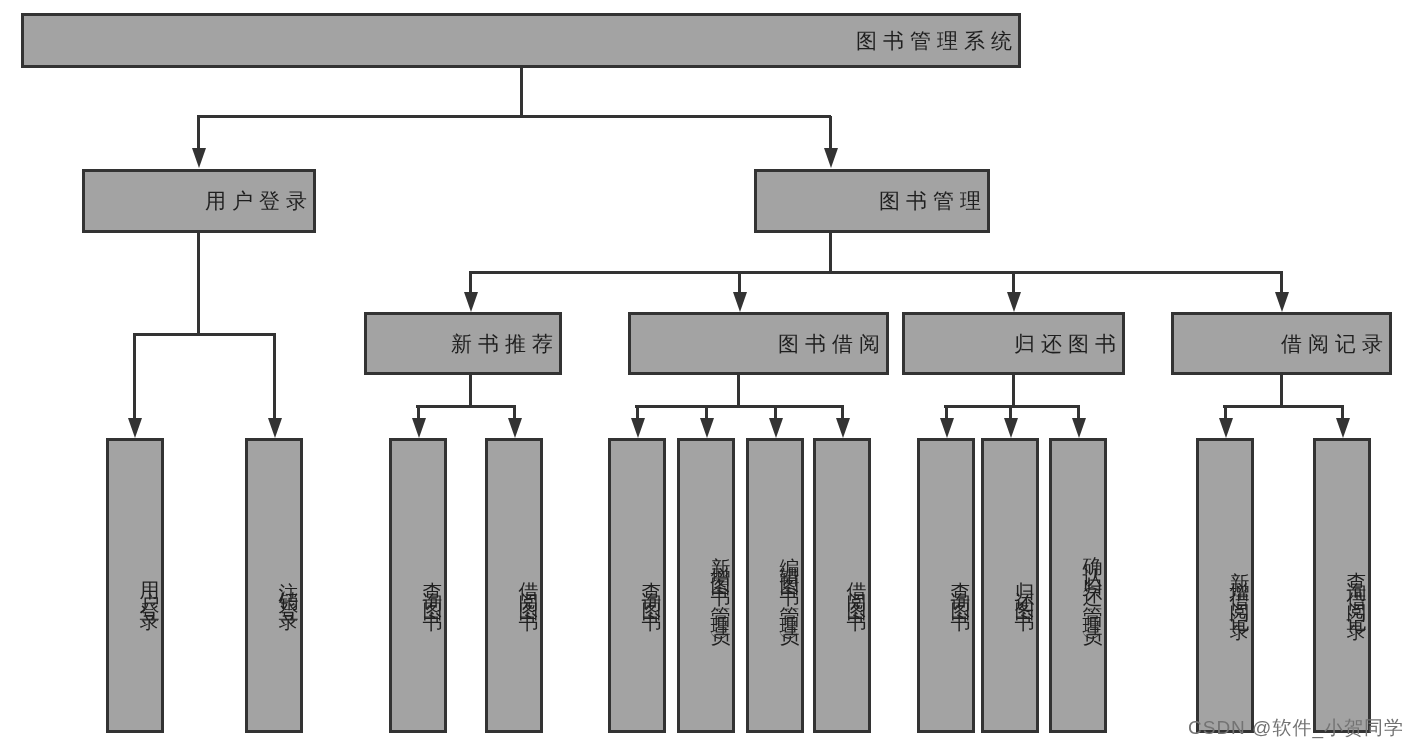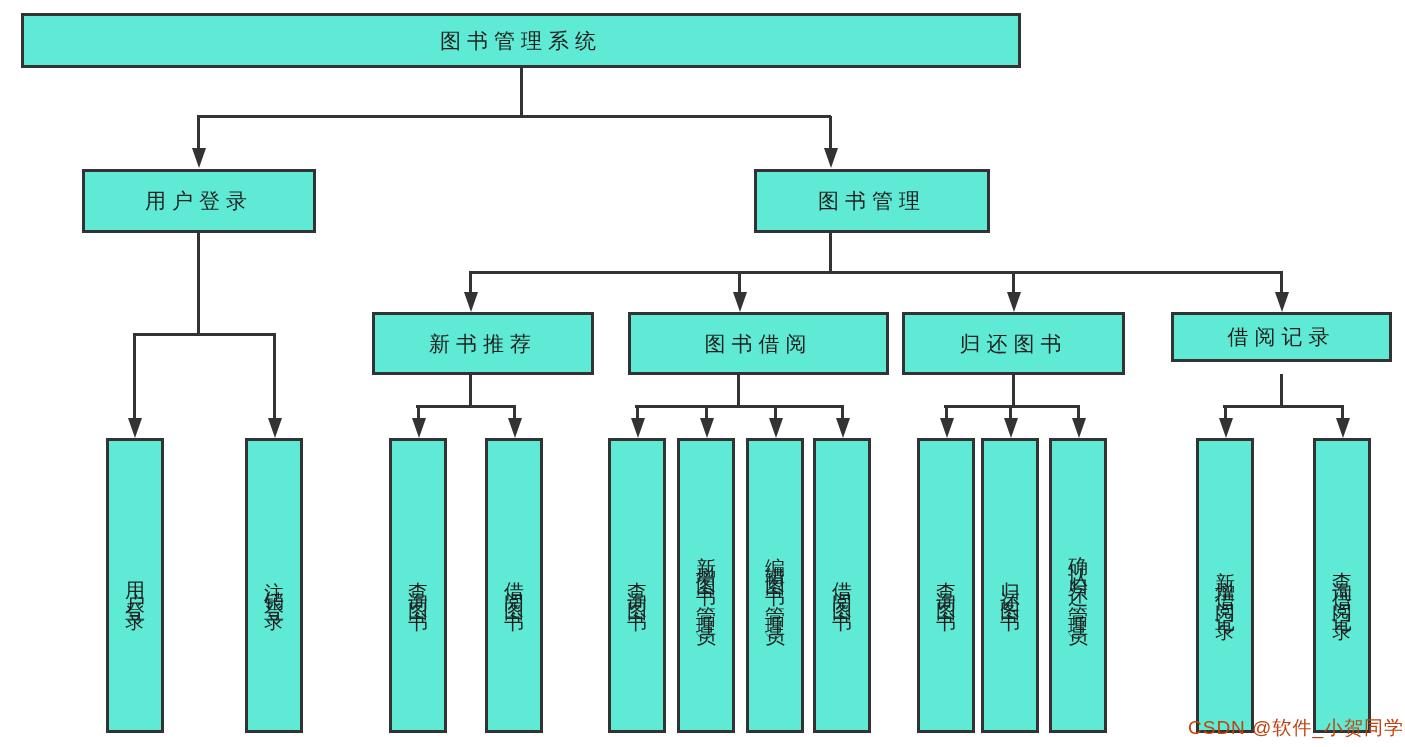--- a/index.html
+++ b/index.html
@@ -1,40 +1,40 @@
 <!DOCTYPE html>
 <html><head>
 <meta charset="utf-8">
 <style>
   html,body{margin:0;padding:0;background:#ffffff;}
   #stage{
     position:relative;width:1405px;height:747px;background:#ffffff;overflow:hidden;
     font-family:"Liberation Sans","DejaVu Sans",sans-serif;color:#1f1f1f;
   }
   .box{
-    position:absolute;box-sizing:border-box;border:3px solid #333333;background:#5eead4;
-    display:flex;align-items:center;justify-content:center;
+    position:absolute;box-sizing:border-box;border:3px solid #333333;background:#a3a3a3;
+    display:flex;align-items:center;justify-content:flex-end;
   }
   .hlabel{font-size:21px;letter-spacing:6px;white-space:nowrap;color:#1f1f1f;}
   .vtext{
     writing-mode:vertical-rl;text-orientation:mixed;
     font-size:20px;letter-spacing:10px;line-height:1.15;white-space:nowrap;color:#1f1f1f;
   }
   .vline,.hline{position:absolute;background:#333333;}
   .vline{width:3px;}
   .hline{height:3px;}
   .arrow{position:absolute;width:3px;background:#333333;}
   .arrow::after{
     content:'';position:absolute;top:100%;left:50%;transform:translateX(-50%);
     width:0;height:0;border-left:7px solid transparent;border-right:7px solid transparent;
     border-top:20px solid #333333;
   }
   .watermark{
     position:absolute;left:1188px;top:715px;z-index:10;
-    font-size:19px;letter-spacing:1px;color:#c2410c;white-space:nowrap;
+    font-size:19px;letter-spacing:1px;color:#737373;white-space:nowrap;
   }
 </style>
 </head>
 <body>
 
 <div id="stage">
 
   <div class="vline" style="left:520px;top:66px;height:51px;"></div>
   <div class="hline" style="left:197px;top:115px;width:634px;"></div>
   <div class="arrow" style="left:197px;top:116px;height:32px;"></div>
@@ -80,33 +80,33 @@
   </div>
 
   <div class="box" style="left:82px;top:169px;width:234px;height:64px;">
     <span class="hlabel">用户登录</span>
   </div>
 
   <div class="box" style="left:712px;top:169px;width:236px;height:64px;margin-left:42px;">
     <span class="hlabel">图书管理</span>
   </div>
 
-  <div class="box" style="left:372px;top:312px;width:222px;height:63px;">
+  <div class="box" style="left:364px;top:312px;width:198px;height:63px;">
     <span class="hlabel">新书推荐</span>
   </div>
 
   <div class="box" style="left:628px;top:312px;width:261px;height:63px;">
     <span class="hlabel">图书借阅</span>
   </div>
 
   <div class="box" style="left:902px;top:312px;width:223px;height:63px;">
     <span class="hlabel">归还图书</span>
   </div>
 
-  <div class="box" style="left:1171px;top:312px;width:221px;height:50px;">
+  <div class="box" style="left:1171px;top:312px;width:221px;height:63px;">
     <span class="hlabel">借阅记录</span>
   </div>
 
   <div class="box" style="left:106px;top:438px;width:58px;height:295px;">
     <span class="vtext">用户登录</span>
   </div>
 
   <div class="box" style="left:245px;top:438px;width:58px;height:295px;">
     <span class="vtext">注销登录</span>
   </div>

